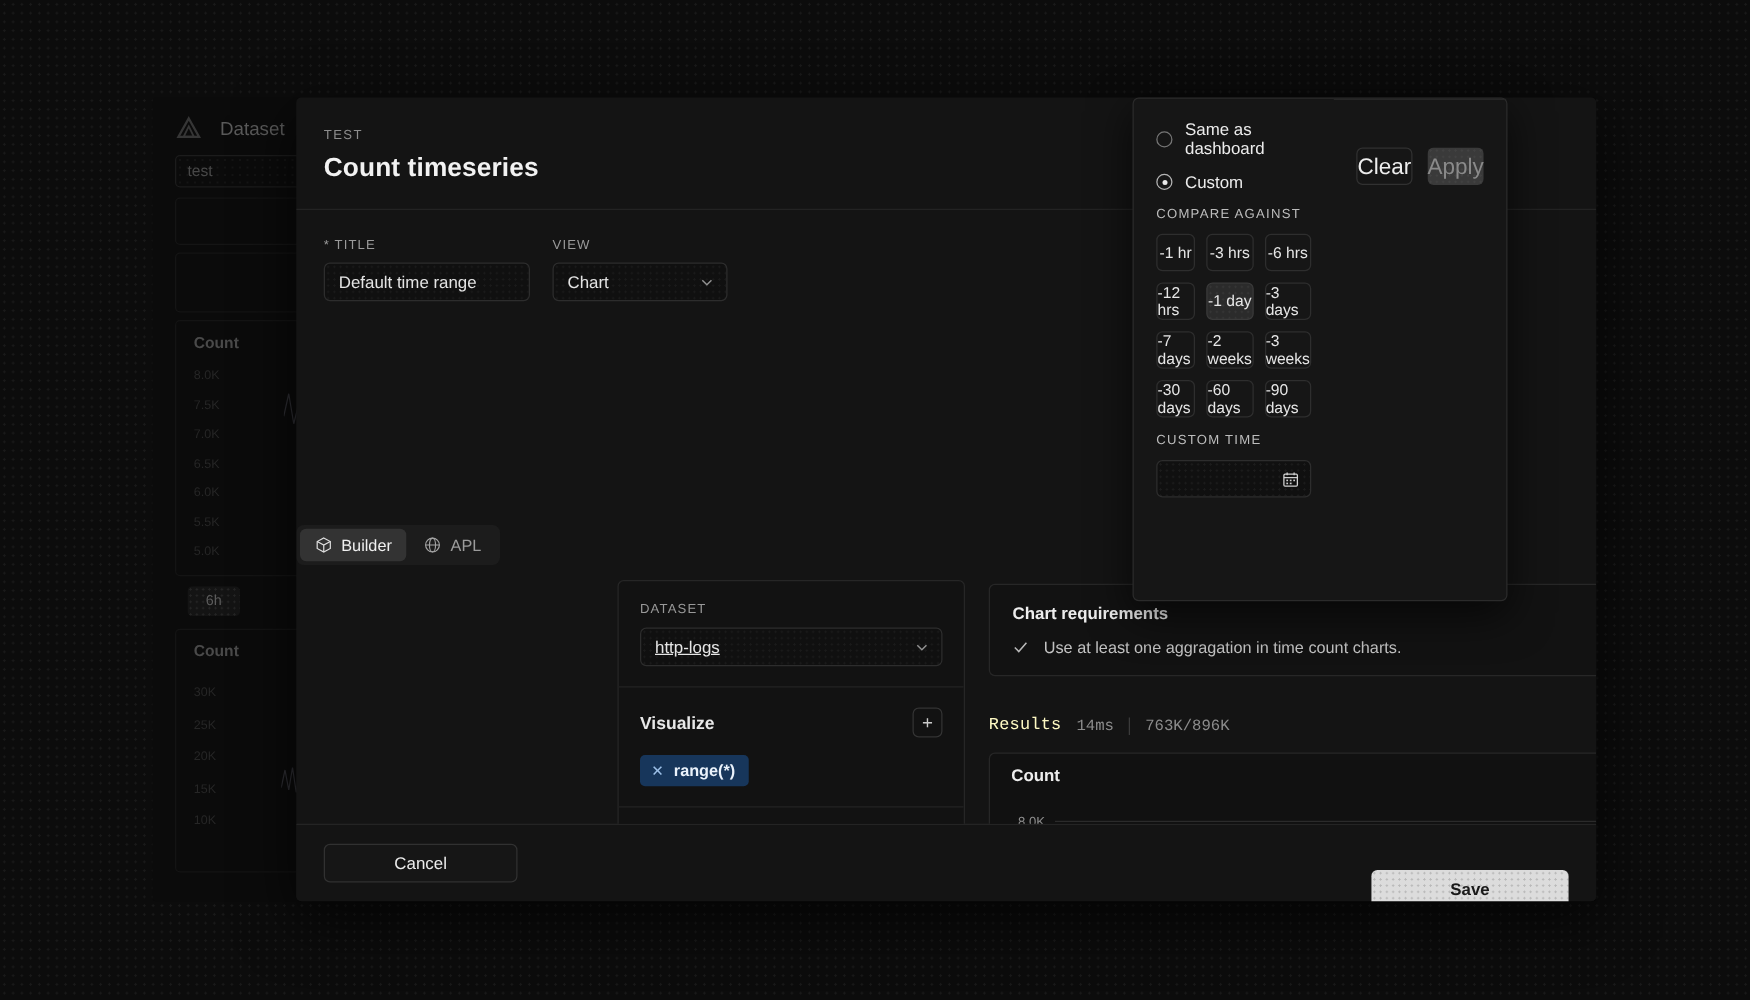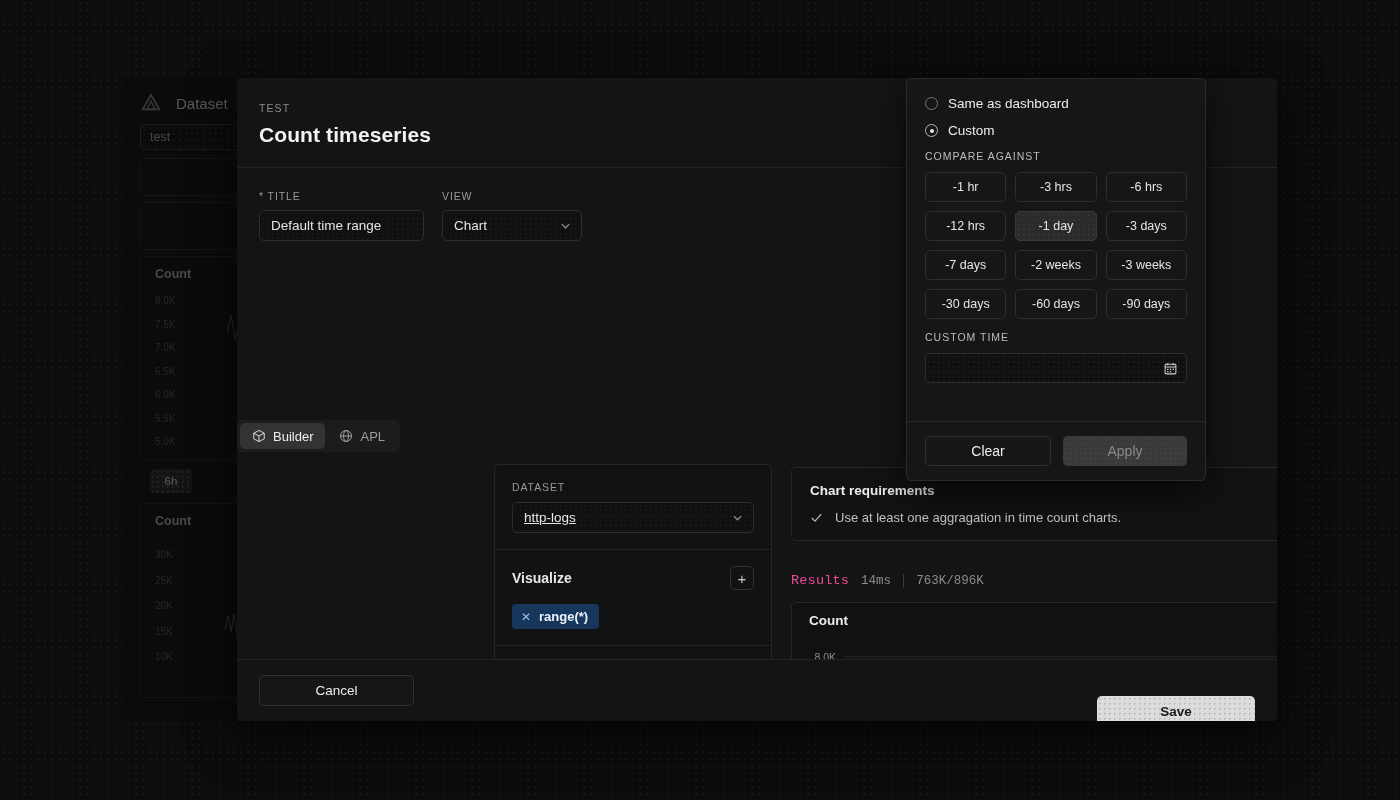--- a/index.html
+++ b/index.html
@@ -152,21 +152,21 @@
     padding: 15px 18px;
   }
   .req-title { color: #ededed; font-size: 13.5px; font-weight: 600; }
   .req-line { display: flex; align-items: center; gap: 12px; margin-top: 12px; color: #c2c2c2; font-size: 13px; }
   .check { width: 13px; height: 13px; opacity: .85; }
 
   .resrow {
     position: absolute; left: 554px; top: 405px; width: 700px;
     display: flex; align-items: center; gap: 12px;
   }
-  .res-label { color: #ec4899; font-size: 13.5px; font-family: "Liberation Mono", monospace; letter-spacing: .2px; }
+  .res-label { color: #fef9c3; font-size: 13.5px; font-family: "Liberation Mono", monospace; letter-spacing: .2px; }
   .res-ms { color: #8c8c8c; font-size: 12.5px; font-family: "Liberation Mono", monospace; }
   .res-div { width: 1px; height: 14px; background: #3a3a3a; }
   .res-count { color: #8c8c8c; font-size: 12.5px; font-family: "Liberation Mono", monospace; }
 
   .chartbox {
     position: absolute; left: 554px; top: 434px; width: 706px; height: 230px;
     border: 1px solid #272727; border-top-left-radius: 5px; border-top-right-radius: 5px;
     background: #111111; overflow: hidden;
   }
   .chart-title { position: absolute; left: 17px; top: 10px; color: #ededed; font-size: 13.5px; font-weight: 600; }
@@ -189,21 +189,21 @@
     background-size: 5px 5px;
     color: #1a1a1a; font-size: 13.5px; font-weight: 600;
     display: flex; align-items: center; justify-content: center; margin-top: 42px;
   }
 
   
   .pop {
     position: absolute; left: 906px; top: 78px; width: 300px; height: 403px;
     background: #161616; border: 1px solid #2b2b2b; border-radius: 5px;
     box-shadow: 0 10px 34px rgba(0,0,0,.65);
-    display: flex; flex-direction: column;
+    display: flex; flex-direction: row;
   }
   .pop-inner { padding: 17px 18px 0 18px; flex: 1; }
   .radio-row { display: flex; align-items: center; gap: 10px; margin-bottom: 12px; }
   .radio {
     width: 13px; height: 13px; border-radius: 50%; border: 1.4px solid #767676;
     flex: 0 0 auto; position: relative;
   }
   .radio.on { border-color: #b5b5b5; }
   .radio.on::after {
     content: ""; position: absolute; left: 50%; top: 50%;
@@ -230,22 +230,22 @@
     background-size: 5px 5px;
     display: flex; align-items: center; justify-content: flex-end;
     padding-right: 9px;
   }
   .cal-icon { width: 13px; height: 13px; opacity: .92; }
   .pop-footer {
     border-top: 1px solid #272727; padding: 14px 18px;
     display: flex; gap: 12px;
   }
   .pbtn {
-    flex: 1; height: 30px; border-radius: 5px; font-size: 14px;
-    display: flex; align-items: center; justify-content: center;
+    flex: 1; height: 30px; border-radius: 5px; font-size: 18px;
+    display: flex; align-items: center; justify-content: center; margin-top: 24px;
   }
   .pbtn.clear { border: 1px solid #313131; background: #161616; color: #ededed; }
   .pbtn.apply {
     background-color: #3a3a3a; color: #8a8a8a;
     background-image: radial-gradient(rgba(255,255,255,0.045) 1px, transparent 1px);
     background-size: 5px 5px;
   }
 </style>
 </head>
 <body>

